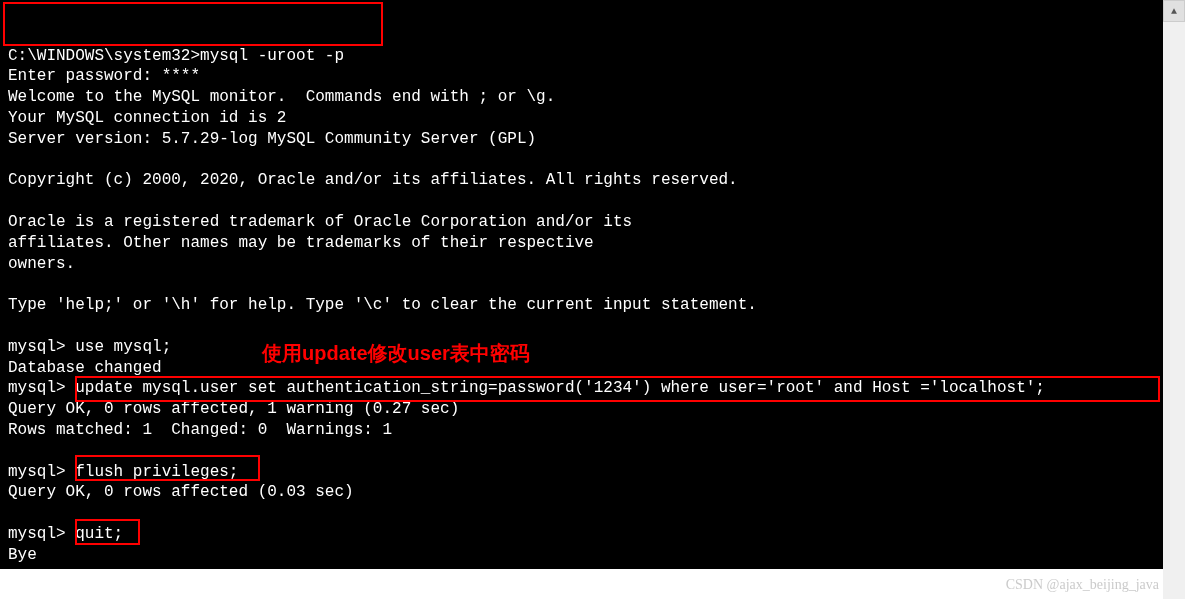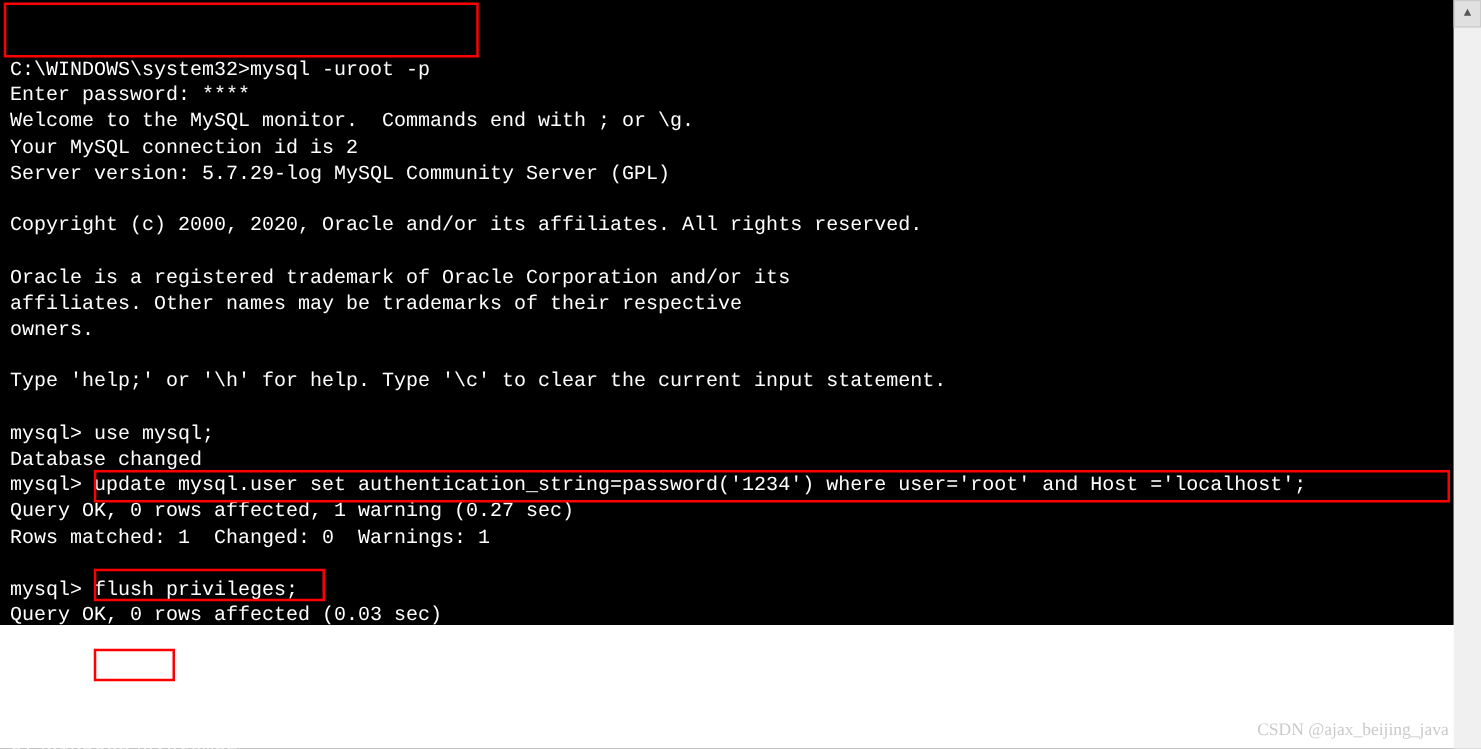--- a/index.html
+++ b/index.html
@@ -13,21 +13,21 @@
       font-size: 16px;
       width: 1185px;
       height: 599px;
       position: relative;
       overflow: hidden;
     }
     .terminal {
       background: #000;
       color: #fff;
       width: 1163px;
-      height: 500px;
+      height: 569px;
       padding: 4px 8px;
       white-space: pre;
       line-height: 1.3;
       position: relative;
     }
     .scrollbar {
       position: absolute;
       right: 0;
       top: 0;
       width: 22px;
@@ -100,20 +100,21 @@
 <body>
 
 <div class="terminal">
   <div id="terminal-lines"><div class="line">C:\WINDOWS\system32&gt;mysql -uroot -p</div><div class="line">Enter password: ****</div><div class="line">Welcome to the MySQL monitor.  Commands end with ; or \g.</div><div class="line">Your MySQL connection id is 2</div><div class="line">Server version: 5.7.29-log MySQL Community Server (GPL)</div><div class="line">&nbsp;</div><div class="line">Copyright (c) 2000, 2020, Oracle and/or its affiliates. All rights reserved.</div><div class="line">&nbsp;</div><div class="line">Oracle is a registered trademark of Oracle Corporation and/or its</div><div class="line">affiliates. Other names may be trademarks of their respective</div><div class="line">owners.</div><div class="line">&nbsp;</div><div class="line">Type 'help;' or '\h' for help. Type '\c' to clear the current input statement.</div><div class="line">&nbsp;</div><div class="line">mysql&gt; use mysql;</div><div class="line">Database changed</div><div class="line">mysql&gt; update mysql.user set authentication_string=password('1234') where user='root' and Host ='localhost';</div><div class="line">Query OK, 0 rows affected, 1 warning (0.27 sec)</div><div class="line">Rows matched: 1  Changed: 0  Warnings: 1</div><div class="line">&nbsp;</div><div class="line">mysql&gt; flush privileges;</div><div class="line">Query OK, 0 rows affected (0.03 sec)</div><div class="line">&nbsp;</div><div class="line">mysql&gt; quit;</div><div class="line">Bye</div><div class="line">&nbsp;</div><div class="line">C:\WINDOWS\system32&gt;</div></div>
   
   <div class="redbox box1"></div>
   <div class="redbox box2"></div>
   <div class="redbox box3"></div>
   <div class="redbox box4"></div>
   
+  <div class="annotation">使用update修改user表中密码</div>
 </div>
 
 <div class="scrollbar">
   <div class="scroll-up">
     <span>▲</span>
   </div>
 </div>
 
 <div class="watermark">CSDN @ajax_beijing_java</div>
 

